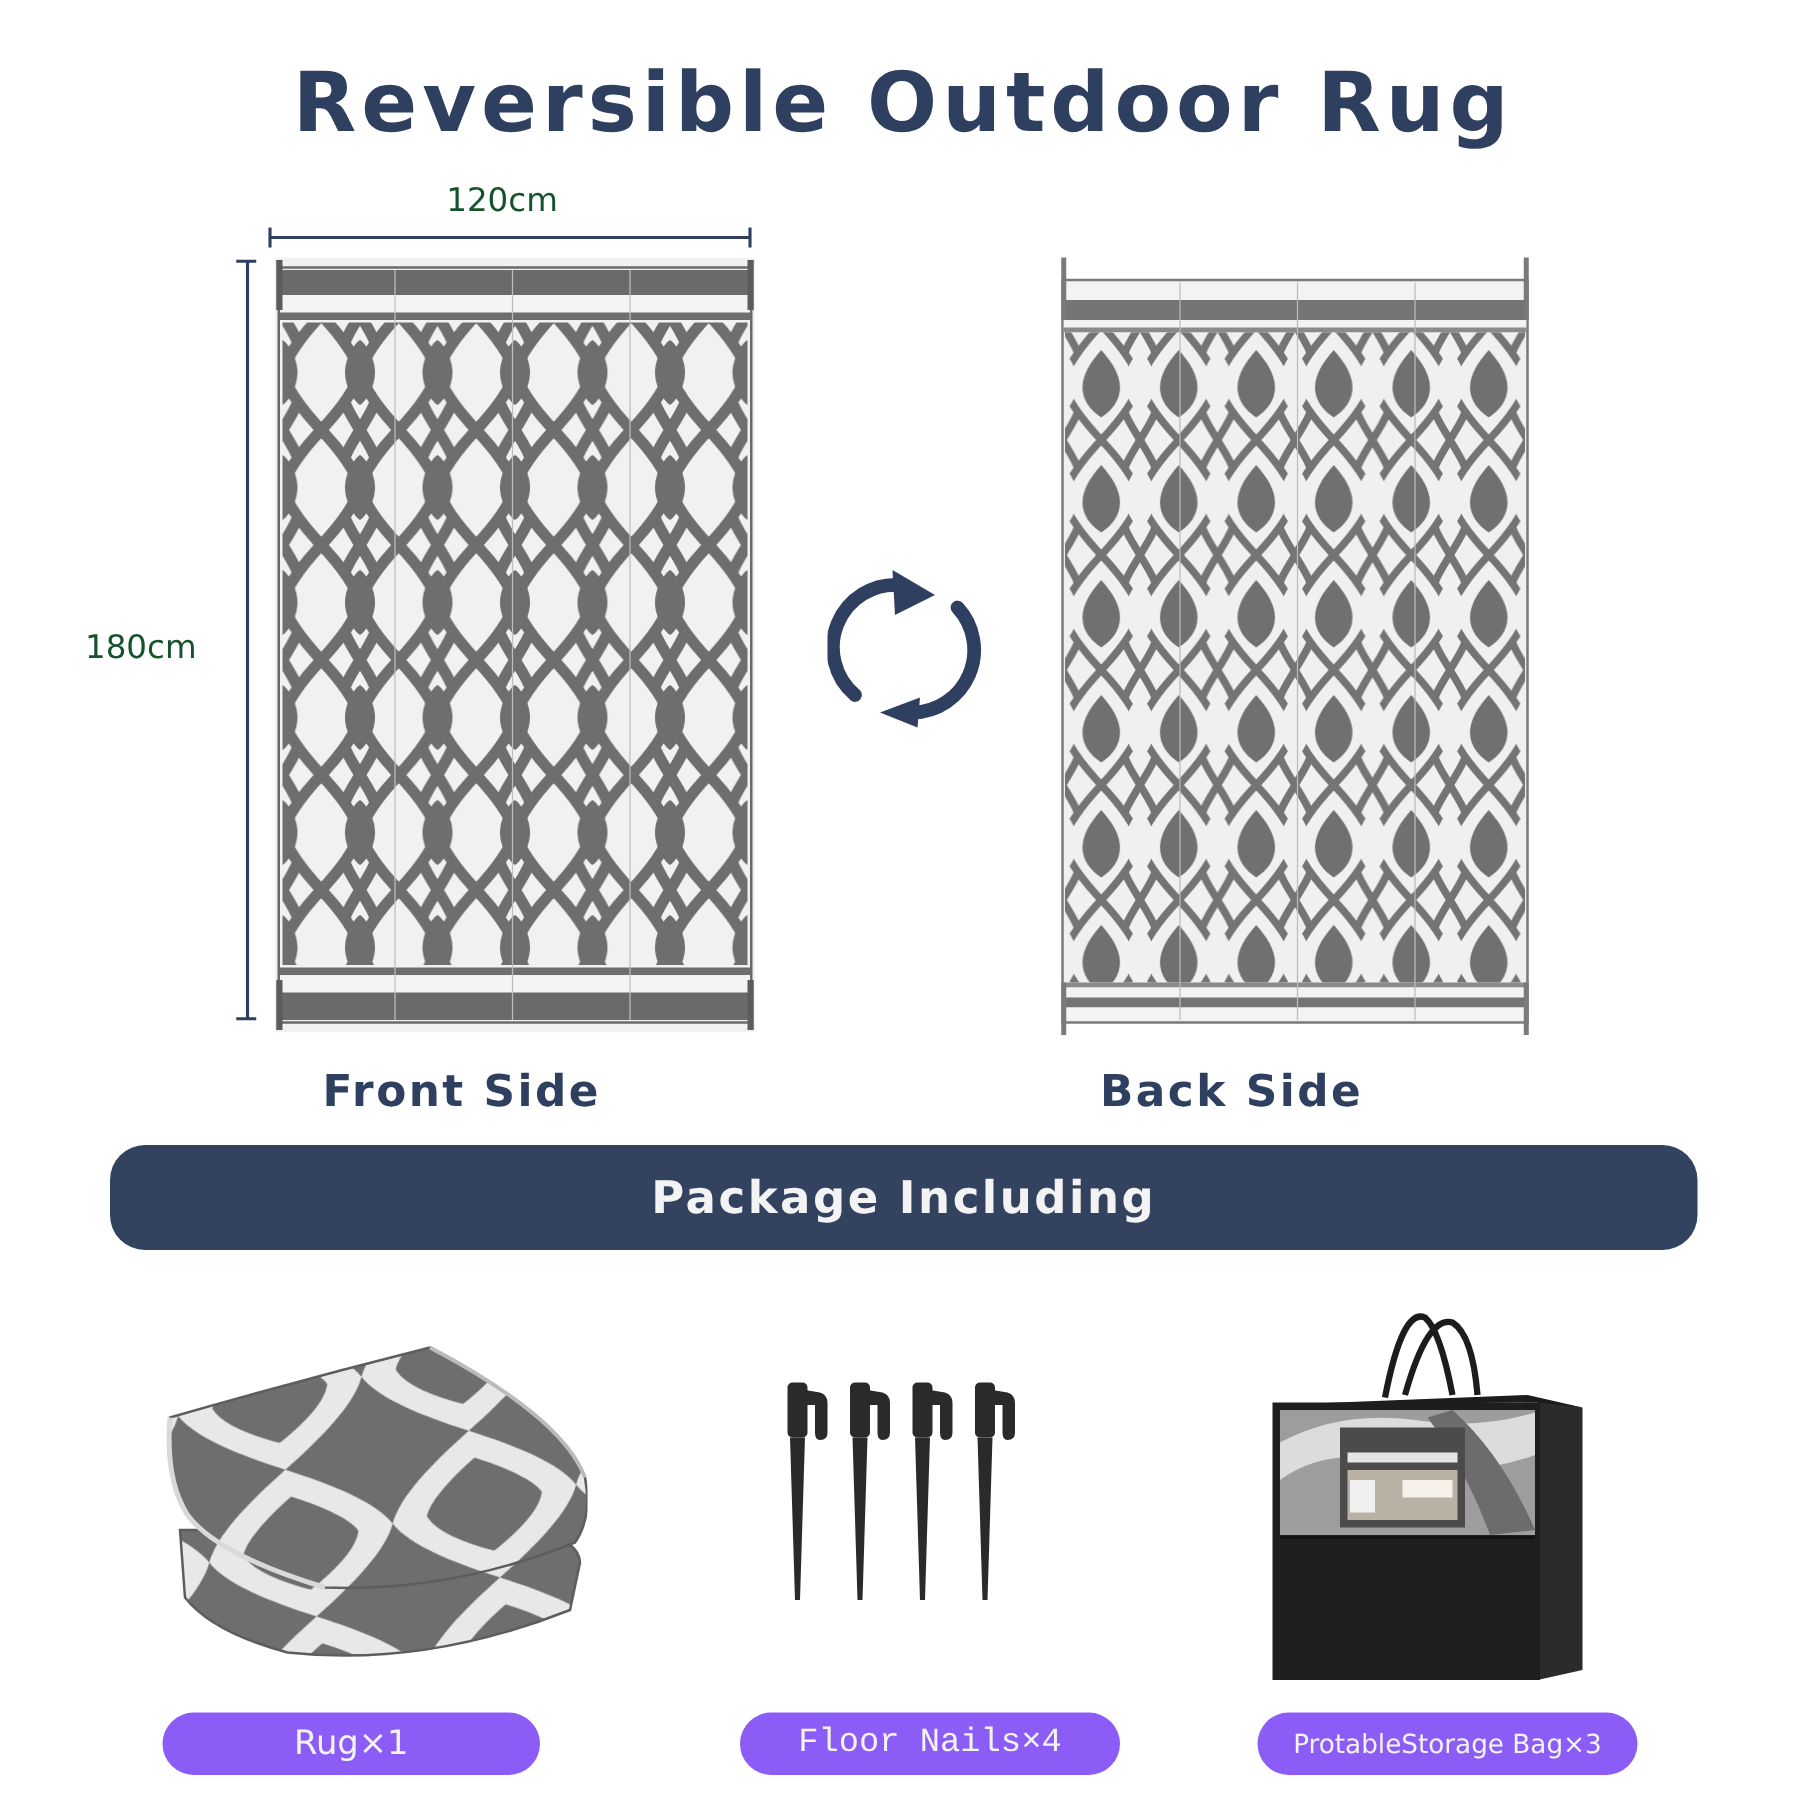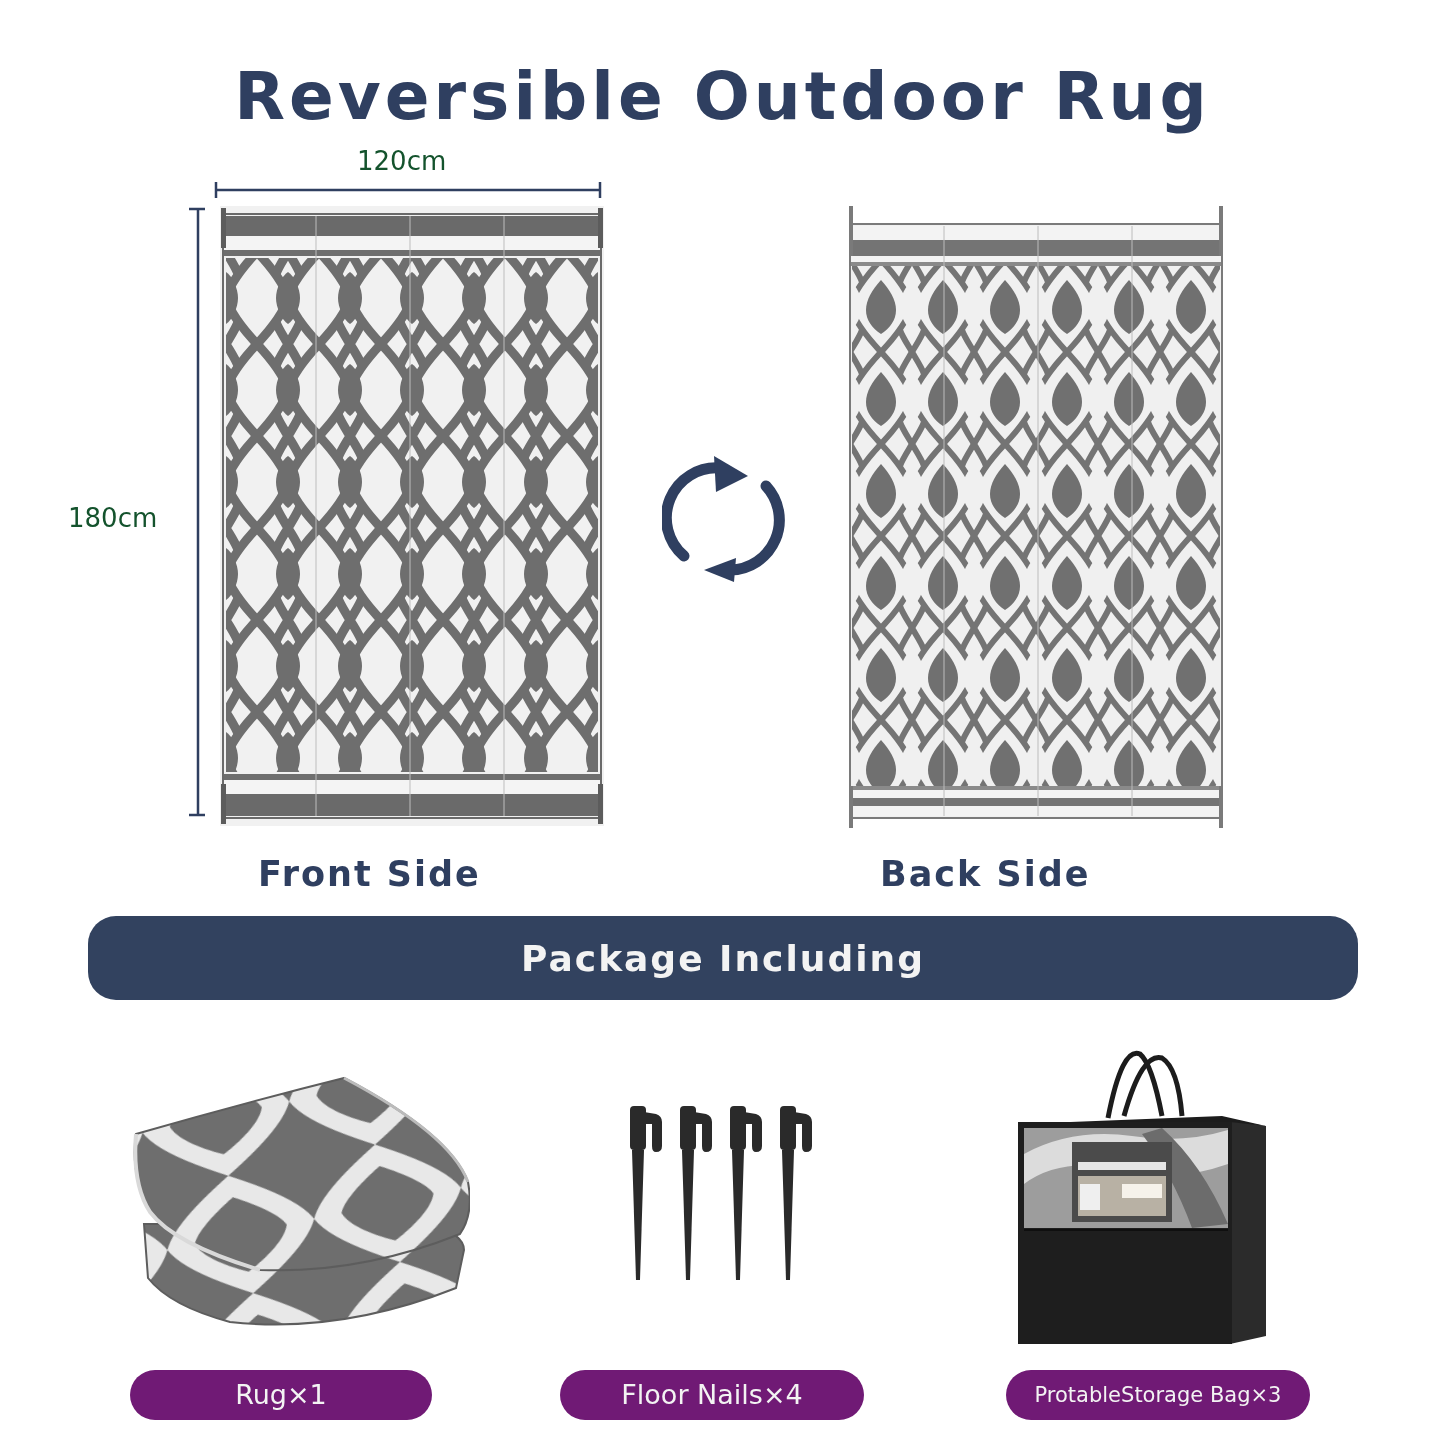--- a/index.html
+++ b/index.html
@@ -1,23 +1,23 @@
 <!DOCTYPE html>
 <html><head>
 <meta charset="utf-8">
 <style>
   html,body{margin:0;padding:0;background:#ffffff;}
   body{width:1445px;height:1445px;position:relative;overflow:hidden;font-family:"DejaVu Sans","Liberation Sans",sans-serif;color:#2f3f5f;}
   .abs{position:absolute;}
-  .title{left:0;width:1445px;top:58px;text-align:center;font-size:66px;font-weight:bold;letter-spacing:4px;color:#2f3f60;}
+  .title{left:0;width:1445px;top:44px;text-align:center;font-size:66px;font-weight:bold;letter-spacing:4px;color:#2f3f60;}
   .dim-label{font-size:26px;color:#14532d;font-family:"DejaVu Sans",sans-serif;}
   .side-label{font-size:35px;font-weight:bold;letter-spacing:2px;color:#2f3f60;text-align:left;}
   .banner{left:88px;top:916px;width:1270px;height:84px;background:#32425f;border-radius:28px;display:flex;align-items:center;justify-content:center;}
   .banner span{color:#f3f3f3;font-size:36px;font-weight:bold;letter-spacing:2px;}
-  .pill{height:50px;background:#701a75;border-radius:25px;display:flex;align-items:center;justify-content:center;text-align:center;color:#f3f3f3;}
+  .pill{height:50px;background:#8b5cf6;border-radius:25px;display:flex;align-items:center;justify-content:center;text-align:center;color:#f3f3f3;}
   .pill span{display:block;line-height:22px;}
   .rug svg{display:block;}
 </style>
 </head>
 <body>
 
 <div class="abs title">Reversible Outdoor Rug</div>
 
 <div class="abs dim-label" style="left:357px;top:146px;">120cm</div>
 <svg class="abs" style="left:214px;top:180px;" width="390" height="20">
@@ -182,19 +182,19 @@
   <rect x="66" y="132" width="88" height="40" fill="#b8b1a4"></rect>
   <rect x="68" y="140" width="20" height="26" fill="#efefef"></rect>
   <rect x="110" y="140" width="40" height="14" fill="#f6f2ea"></rect>
 
   <line x1="12" y1="186" x2="216" y2="186" stroke="#0f0f0f" stroke-width="2"></line>
 </svg>
 
 <div class="abs pill" style="left:130px;top:1370px;width:302px;font-size:27px;">
   <span>Rug×1</span>
 </div>
-<div class="abs pill" style="left:560px;top:1370px;width:304px;font-size:27px;">
+<div class="abs pill" style="left:592px;top:1370px;width:304px;font-size:27px;font-family:Liberation Mono, monospace;">
   <span>Floor Nails×4</span>
 </div>
 <div class="abs pill" style="left:1006px;top:1370px;width:304px;font-size:21px;flex-direction:row;">
   <span>Protable</span>
   <span>Storage Bag×3</span>
 </div>
 
 </body></html>

